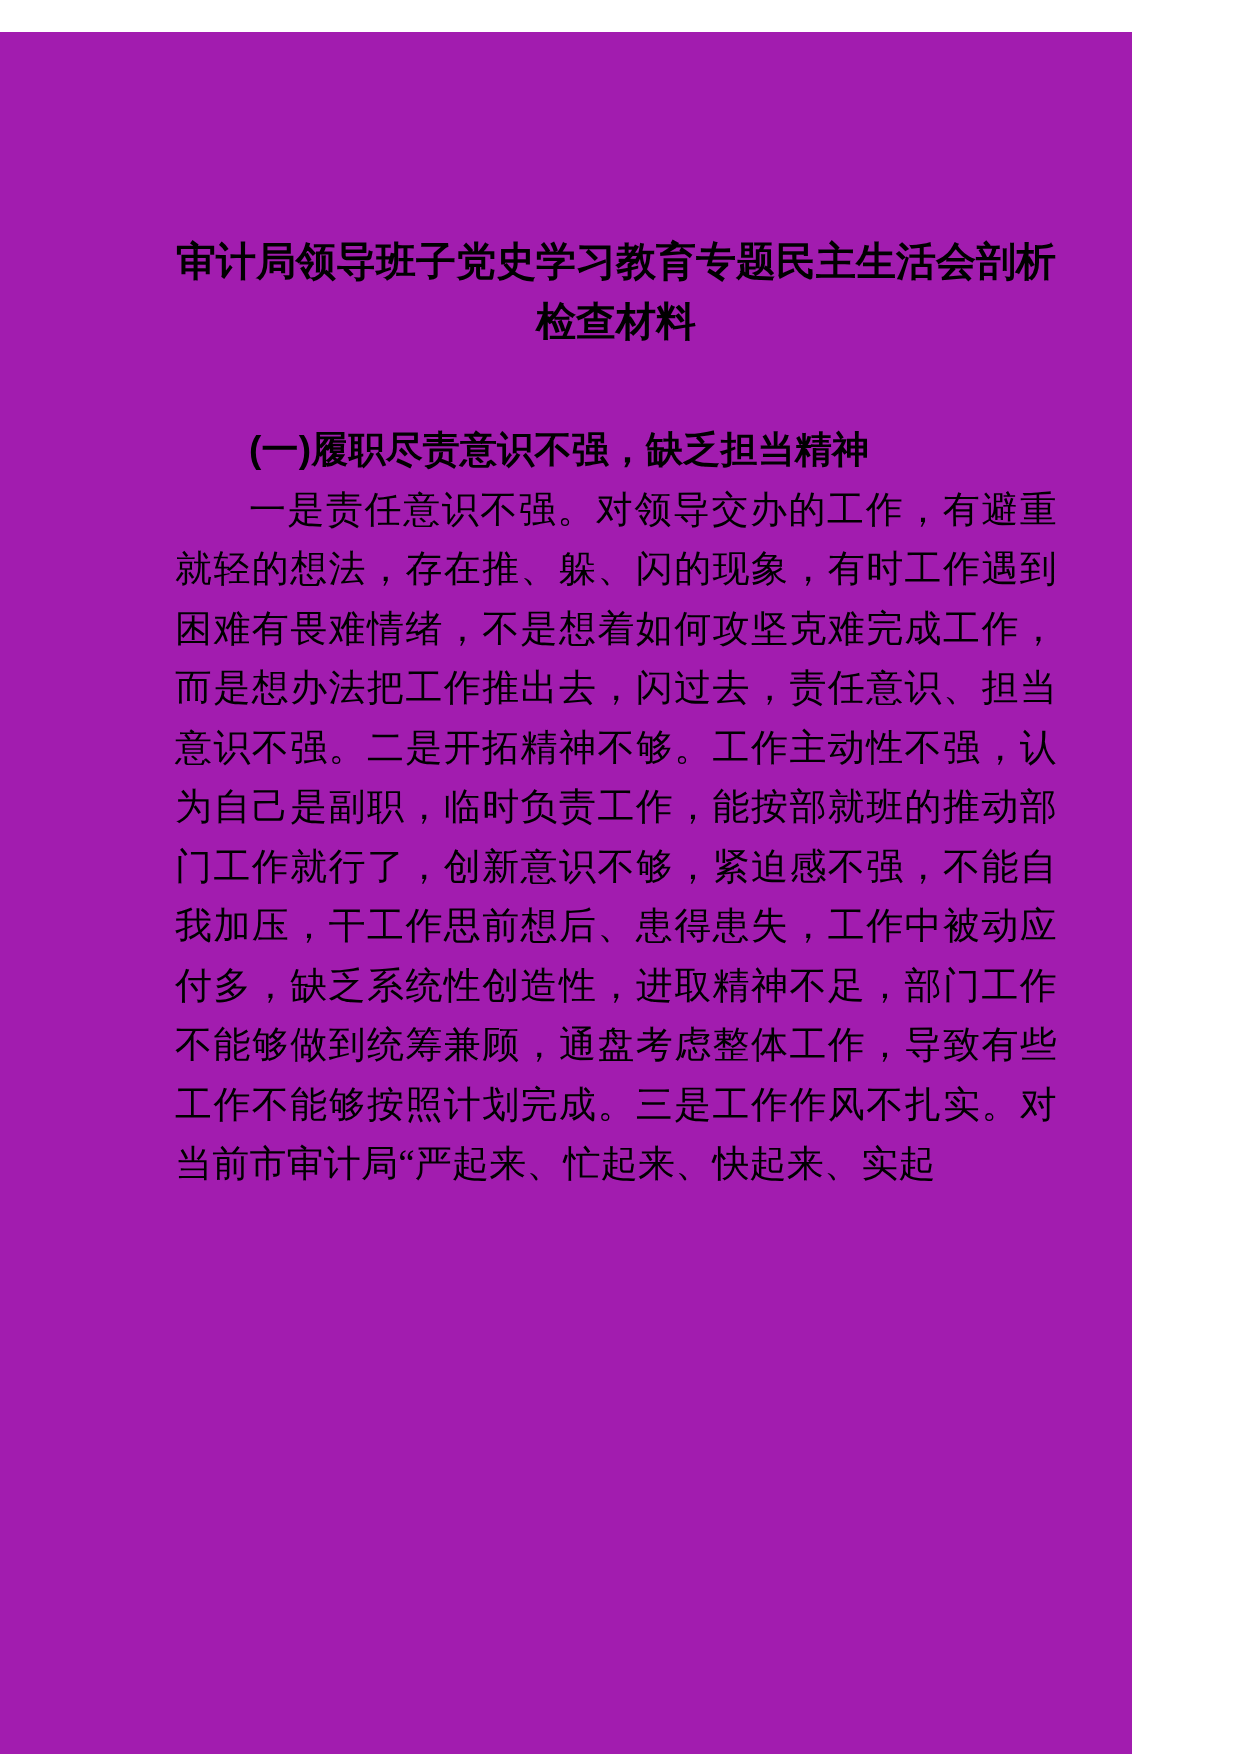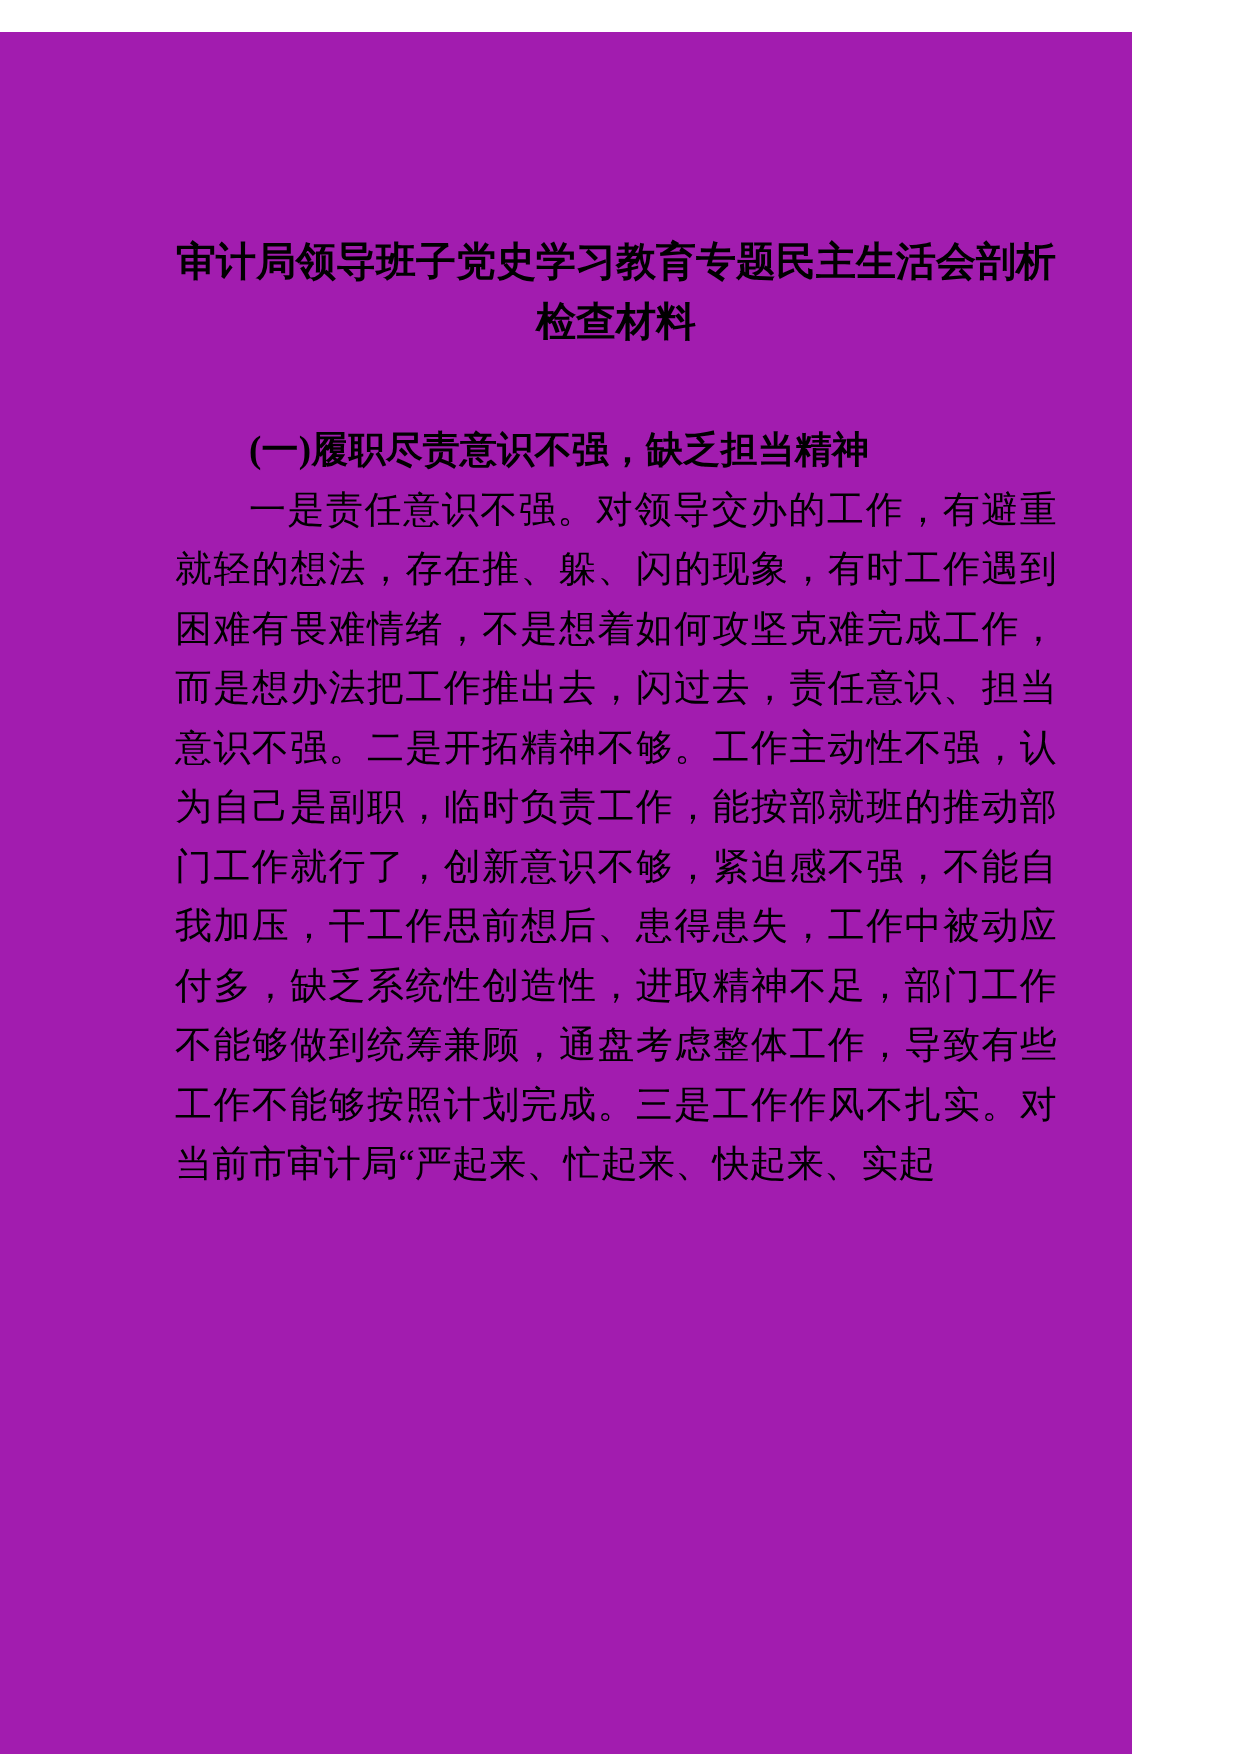--- a/index.html
+++ b/index.html
@@ -51,21 +51,21 @@
     font-family: "Liberation Serif", "DejaVu Serif", serif;
     font-size: 37px;
     line-height: 59.5px;
     color: #000000;
     margin: 0;
     text-indent: 74px;
     font-weight: normal;
     letter-spacing: 0.2px;
   }
   .heading-2 {
-    font-family: Liberation Serif, serif;
+    font-family: Liberation Sans, sans-serif;
     font-size: 37px;
     line-height: 59.5px;
     color: #000000;
     margin: 0;
     text-indent: 74px;
     font-weight: bold;
     letter-spacing: 0.2px;
   }
 </style>
 </head>

